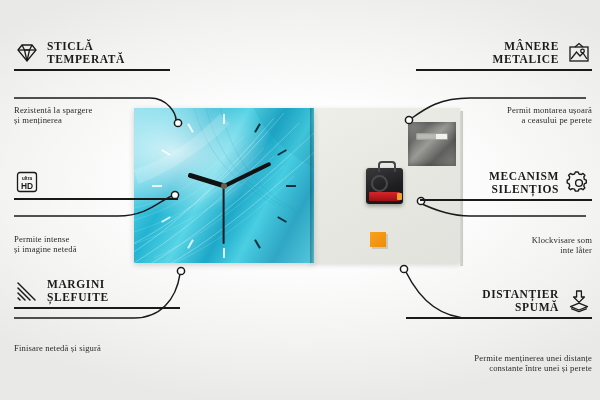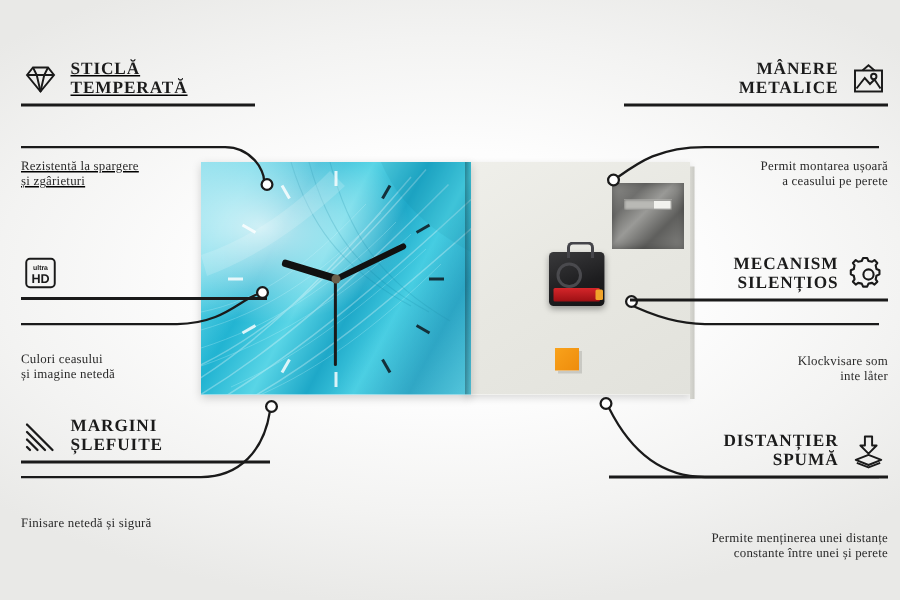--- a/index.html
+++ b/index.html
@@ -93,21 +93,21 @@
   }
   .callout.right .ttl{text-align:right;}
   .rule{height:1.6px;background:#1a1a1a;margin:4px 0 3px;}
   .sub{
     font-size:8.6px;line-height:10.4px;color:#2a2a2a;letter-spacing:.15px;margin-top:34px;
   }
   .callout.right .sub{text-align:right;}
   .ico{width:26px;height:24px;flex:0 0 26px;display:block;}
   .ico svg{display:block;width:26px;height:24px;}
 
-  .c-glass{left:14px;top:40px;width:156px;text-decoration:underline;}
+  .c-glass{left:14px;top:40px;width:156px;}
   .c-print{left:14px;top:170px;width:164px;}
   .c-edge {left:14px;top:278px;width:166px;}
   .c-hand {right:8px;top:40px;width:176px;}
   .c-mech {right:8px;top:170px;width:172px;}
   .c-foam {right:8px;top:288px;width:186px;}
 </style>
 </head>
 <body>
 
 <div class="stage">
@@ -211,37 +211,37 @@
           </svg>
       </span>
       <span class="ttl">
         <span>STICLĂ</span><br>
         <span>TEMPERATĂ</span>
       </span>
     </div>
     <div class="rule"></div>
     <div class="sub">
       <span>Rezistentă la spargere</span><br>
-      <span>și zgârieturi</span>
+      <span>și menținerea</span>
     </div>
   </div>
 
   <div class="callout left c-print">
     <div class="head">
       <span class="ico">
         <svg viewBox="0 0 26 24">
           <rect x="3.5" y="2.5" width="19" height="19" rx="2.5" fill="none" stroke="#1a1a1a" stroke-width="1.3"></rect>
           <text x="13" y="10" font-family="Liberation Sans, sans-serif" font-size="4.6" font-weight="700" text-anchor="middle" fill="#1a1a1a">ultra</text>
           <text x="13" y="18.6" font-family="Liberation Sans, sans-serif" font-size="8.4" font-weight="700" text-anchor="middle" fill="#1a1a1a">HD</text>
         </svg>
       </span>
     </div>
     <div class="rule"></div>
     <div class="sub">
-      <span>Culori ceasului</span><br>
+      <span>Permite intense</span><br>
       <span>și imagine netedă</span>
     </div>
   </div>
 
   <div class="callout left c-edge">
     <div class="head">
       <span class="ico">
         <svg viewBox="0 0 26 24">
             <g stroke="#1a1a1a" stroke-width="1.5" stroke-linecap="round">
           <line x1="4" y1="4" x2="21" y2="21"></line>

